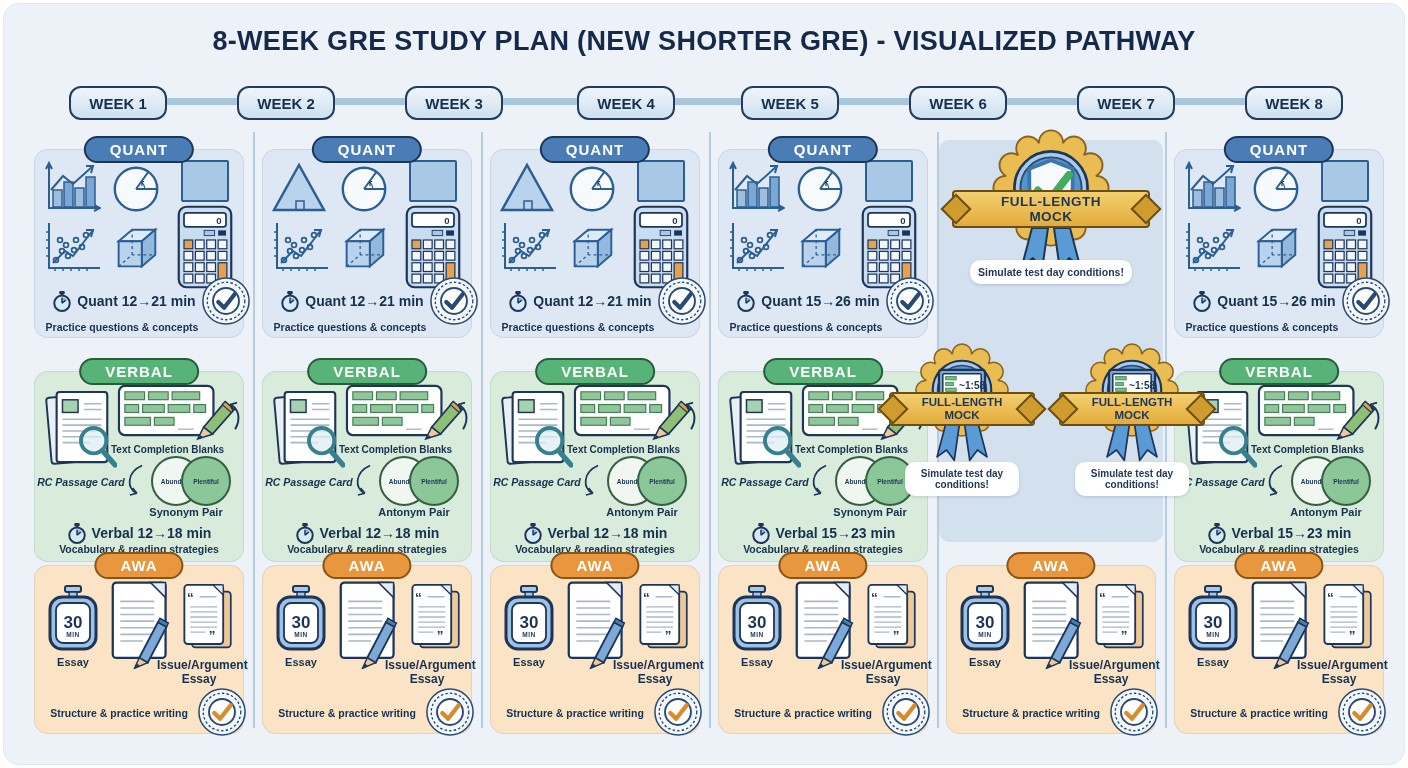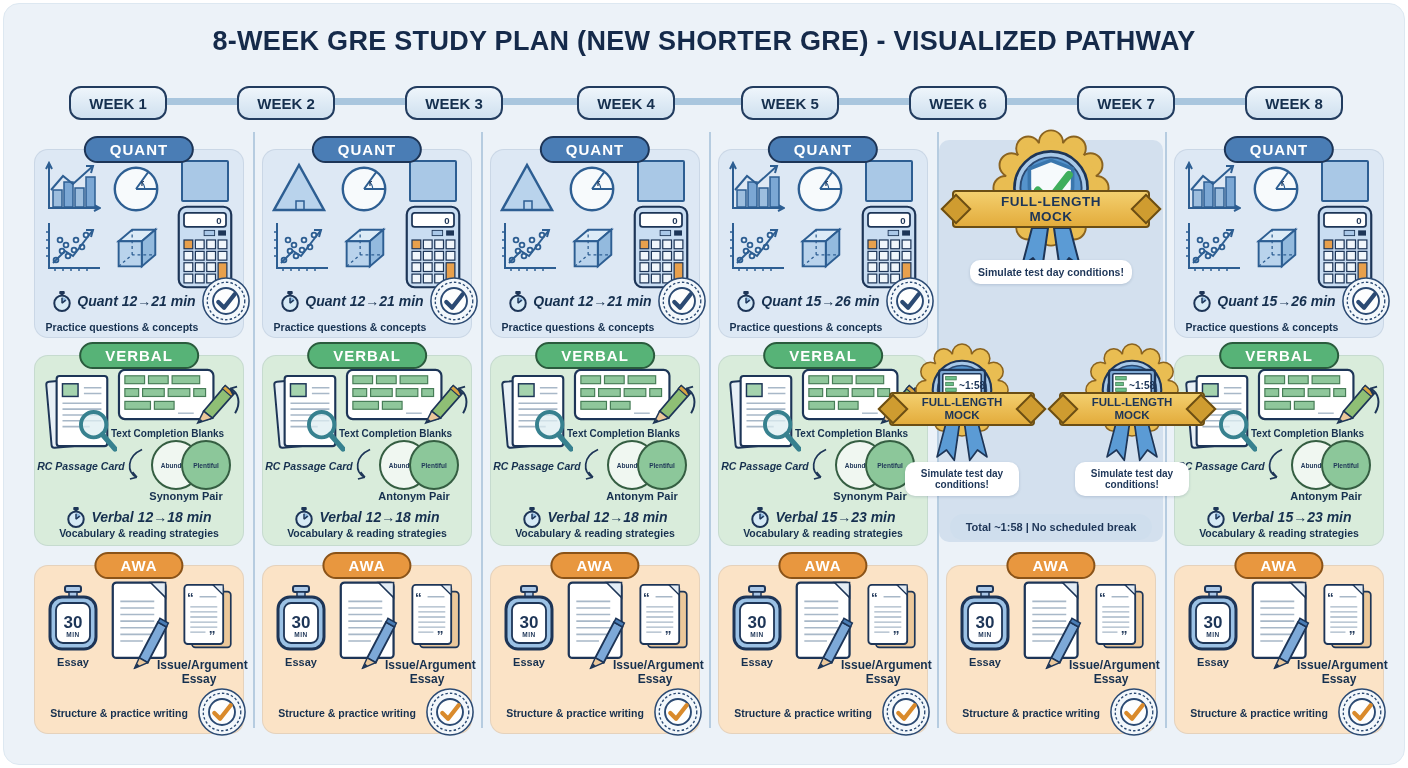--- a/index.html
+++ b/index.html
@@ -10,42 +10,42 @@
   
   .tl-line{position:absolute;top:94px;left:72px;right:82px;height:7px;background:#a9c6de;border-radius:4px;}
   .week-pill{position:absolute;top:82px;width:94px;height:30px;border:2.5px solid #223c5f;border-radius:12px;
     background:linear-gradient(180deg,#eef5fb,#cfe0ef);display:flex;align-items:center;justify-content:center;
     font-size:15px;font-weight:800;color:#16304f;z-index:2;}
   .divider{position:absolute;top:128px;height:596px;width:2px;background:#a4bfd8;opacity:.75;}
   
   .col{position:absolute;top:130px;width:210px;height:612px;}
   .sec{position:absolute;left:0;right:0;}
   .sec-q{top:2px;height:202px;}
-  .sec-v{top:208px;height:204px;}
+  .sec-v{top:224px;height:204px;}
   .sec-a{top:418px;height:182px;}
   .card{position:absolute;left:0;right:0;top:13px;bottom:0;border-radius:14px;border:1px solid rgba(40,70,110,.10);}
   .card-q{background:var(--quant-card,#dde8f4);}
   .card-v{background:var(--verbal-card,#d9ecdb);}
   .card-a{background:var(--awa-card,#fbe3c6);}
   .pillhead{position:absolute;top:0;left:50%;transform:translateX(-50%);z-index:3;padding:3px 24px;
     border-radius:15px;color:#fff;font-size:15px;font-weight:800;letter-spacing:1px;white-space:nowrap;}
   .ph-q{background:var(--quant-blue,#4a7db5);border:2.5px solid #1d3557;}
   .ph-v{background:var(--verbal-green,#57b377);border:2.5px solid #2a5b3d;}
   .ph-a{background:var(--awa-orange,#e8973f);border:2.5px solid #8a5318;}
   
   .ic{position:absolute;}
   .ic-bar{left:6px;top:10px;width:60px;height:56px;}
   .ic-pie{left:74px;top:12px;width:54px;height:54px;}
   .ic-square{position:absolute;right:14px;top:10px;width:44px;height:38px;background:#a9c8e6;
     border:2.5px solid #2d5e92;border-radius:2px;}
   .ic-scatter{left:6px;top:70px;width:60px;height:56px;}
   .ic-cube{left:74px;top:72px;width:54px;height:54px;}
   .ic-calc{right:10px;top:54px;width:56px;height:86px;}
   .t-row{position:absolute;display:flex;align-items:center;justify-content:center;gap:5px;
-    font-size:14px;font-weight:800;color:#16304f;font-style:italic;}
+    font-size:14px;font-weight:800;color:#16304f;}
   .q-time{left:0;right:30px;top:140px;}
   .q-sub{position:absolute;left:0;right:34px;top:171px;text-align:center;font-size:10.5px;font-weight:700;}
   .watch{width:20px;height:22px;flex:0 0 auto;}
   .stamp{position:absolute;}
   .stamp-q{right:-8px;top:126px;width:50px;height:50px;color:#2b4a73;}
   .stamp-a{right:-4px;bottom:-4px;width:50px;height:50px;color:#d98a2b;}
   
   .ic-rc{left:8px;top:14px;width:74px;height:86px;}
   .rc-lab{position:absolute;left:0;top:104px;width:92px;text-align:center;font-size:10.5px;font-weight:800;line-height:1.2;font-style:italic;}
   .ic-tc{left:82px;top:6px;width:124px;height:65px;}
@@ -697,21 +697,20 @@
           </svg>
         <svg class="tails tails-mini" viewBox="0 0 100 46">
             <use href="#sym-ribbons"></use>
           </svg>
         <div class="banner banner-mini">
           <div>FULL-LENGTH</div>
           <div>MOCK</div>
         </div>
         <div class="mock-note note-mini">Simulate test day conditions!</div>
       </div>
-      <div class="total-bar">Total ~1:58 | No scheduled break</div>
     </div>
     <section class="sec sec-a">
       <div class="pillhead ph-a">AWA</div>
       <div class="card card-a">
         <svg class="ic ic-timer" viewBox="0 0 56 68">
             <use href="#sym-timer"></use>
             <text class="svt t30" x="28" y="44">30</text>
             <text class="svt tmin" x="28" y="53">MIN</text>
           </svg>
         <div class="a-lab1">Essay</div>

